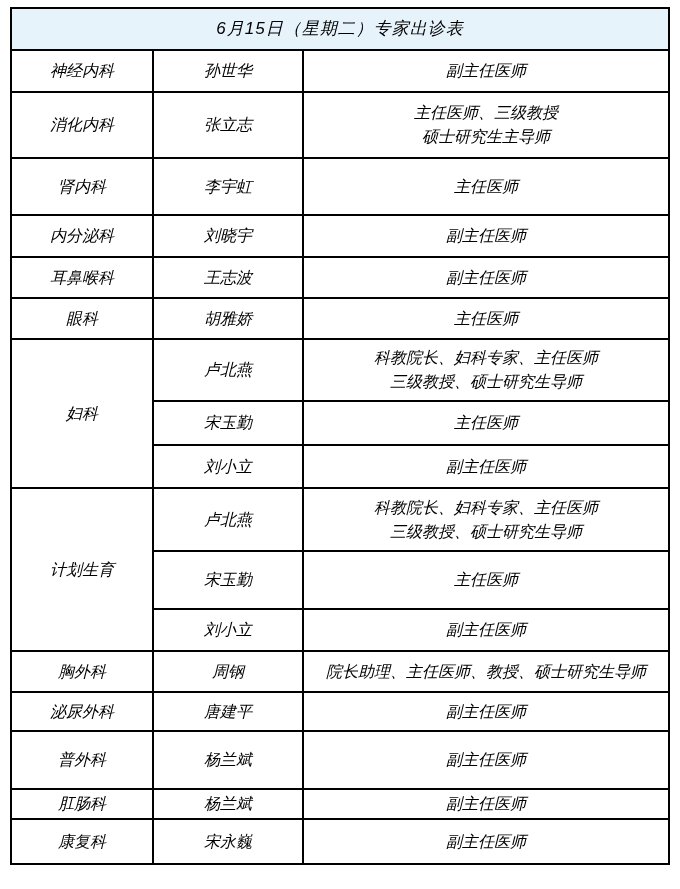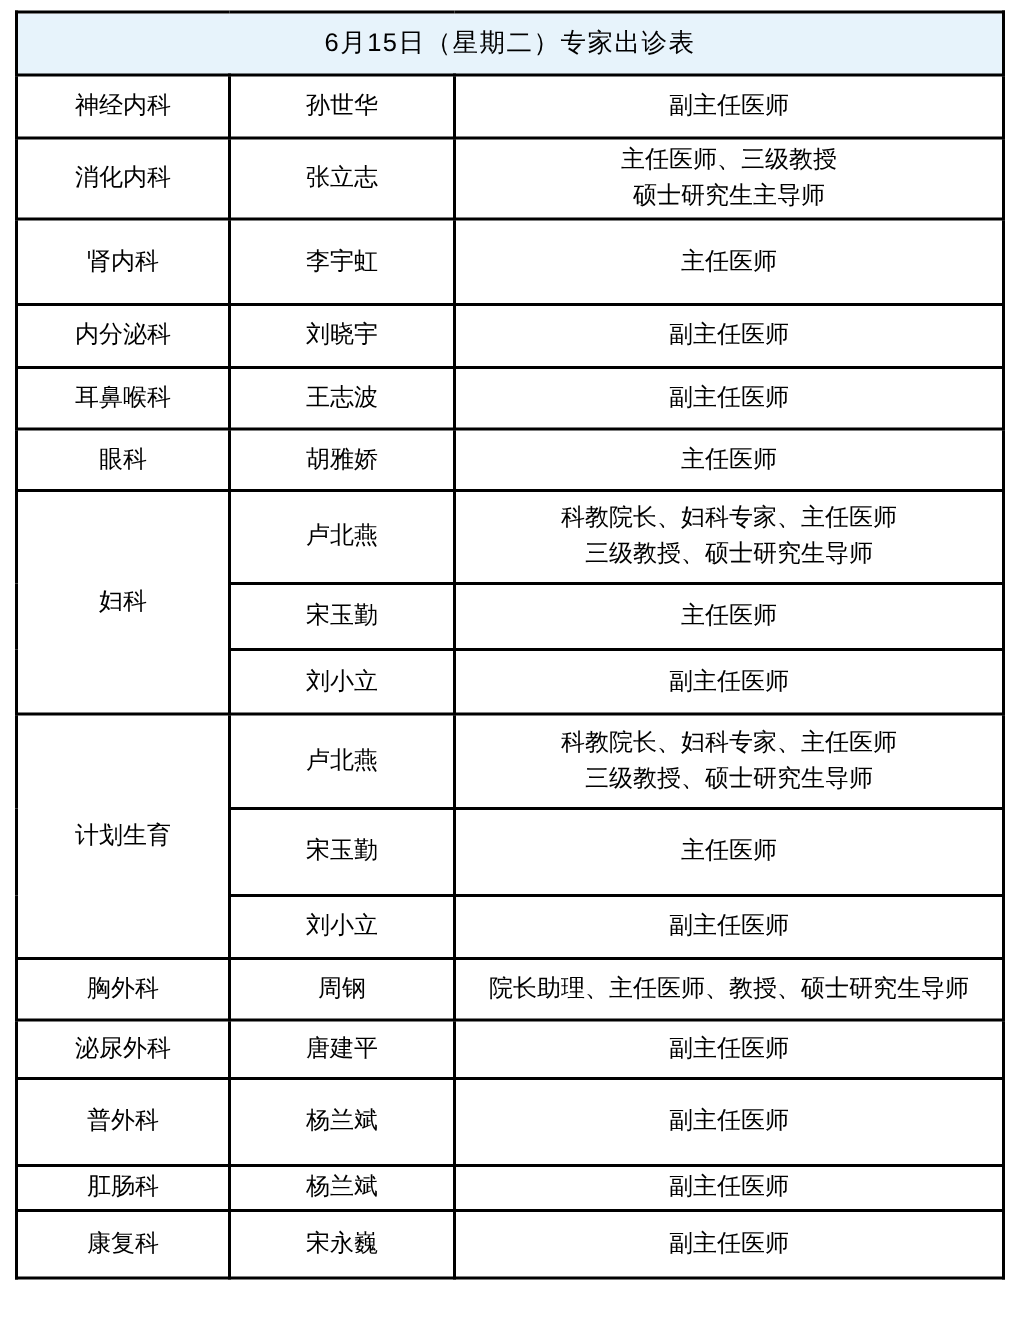--- a/index.html
+++ b/index.html
@@ -1,17 +1,17 @@
 <!DOCTYPE html>
 <html><head>
 <meta charset="utf-8">
 <style>
   html,body{margin:0;padding:0;background:#ffffff;}
   body{font-family:"Liberation Sans","DejaVu Sans",sans-serif;}
-  .page{position:relative;width:680px;height:889px;background:#ffffff;overflow:hidden;}
+  .page{position:relative;width:680px;height:889px;background:#ffffff;overflow:hidden;font-style:italic;}
   table.schedule{
     position:absolute;left:10px;top:7px;width:660px;
     border-collapse:collapse;table-layout:fixed;
   }
   .schedule th,.schedule td{
     border:2px solid #000000;
     text-align:center;vertical-align:middle;
     color:#000000;font-size:16px;font-weight:normal;
     padding:2px 4px;line-height:24px;
     overflow:hidden;white-space:nowrap;
@@ -35,21 +35,21 @@
       </tr>
     </thead>
     <tbody>
         <tr style="height: 42px; border-radius: 19px;">
           <td rowspan="1">神经内科</td>
           <td>孙世华</td>
           <td>
             <div>副主任医师</div>
           </td>
         </tr>
-        <tr style="height: 54px;">
+        <tr style="height: 66px;">
           <td rowspan="1">消化内科</td>
           <td>张立志</td>
           <td>
             <div>主任医师、三级教授</div>
             <div>硕士研究生主导师</div>
           </td>
         </tr>
         <tr style="height: 57px;">
           <td rowspan="1">肾内科</td>
           <td>李宇虹</td>

